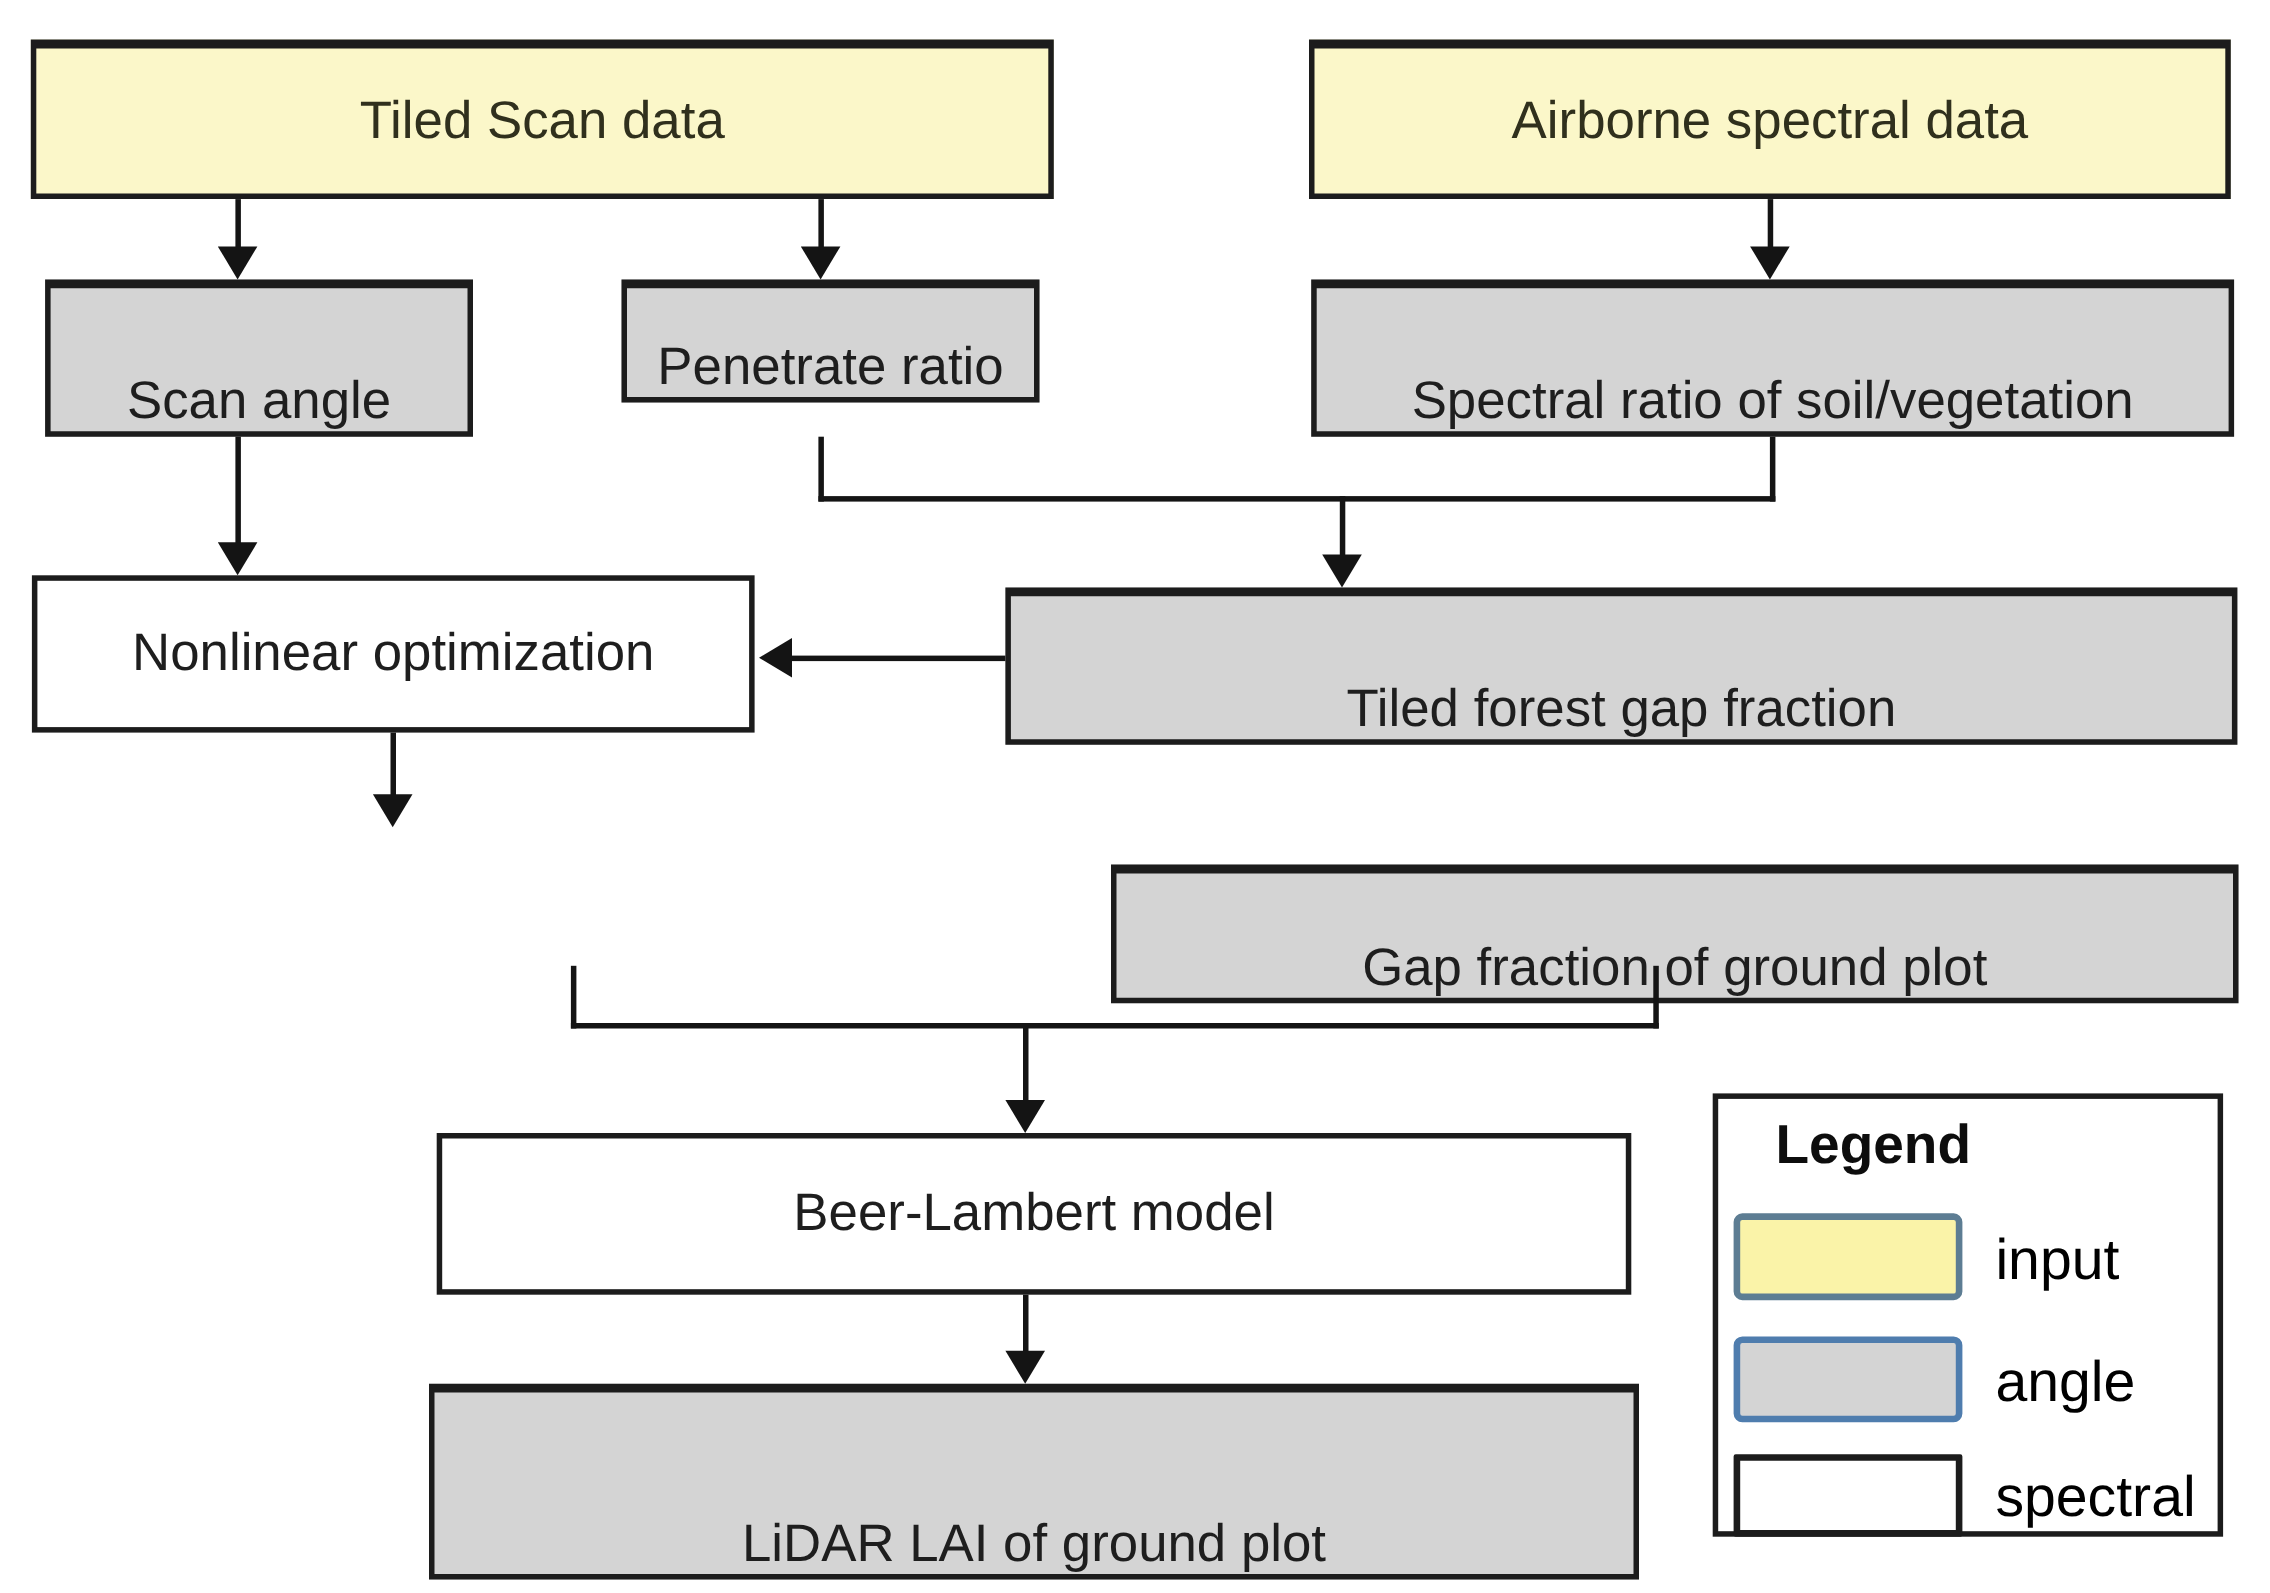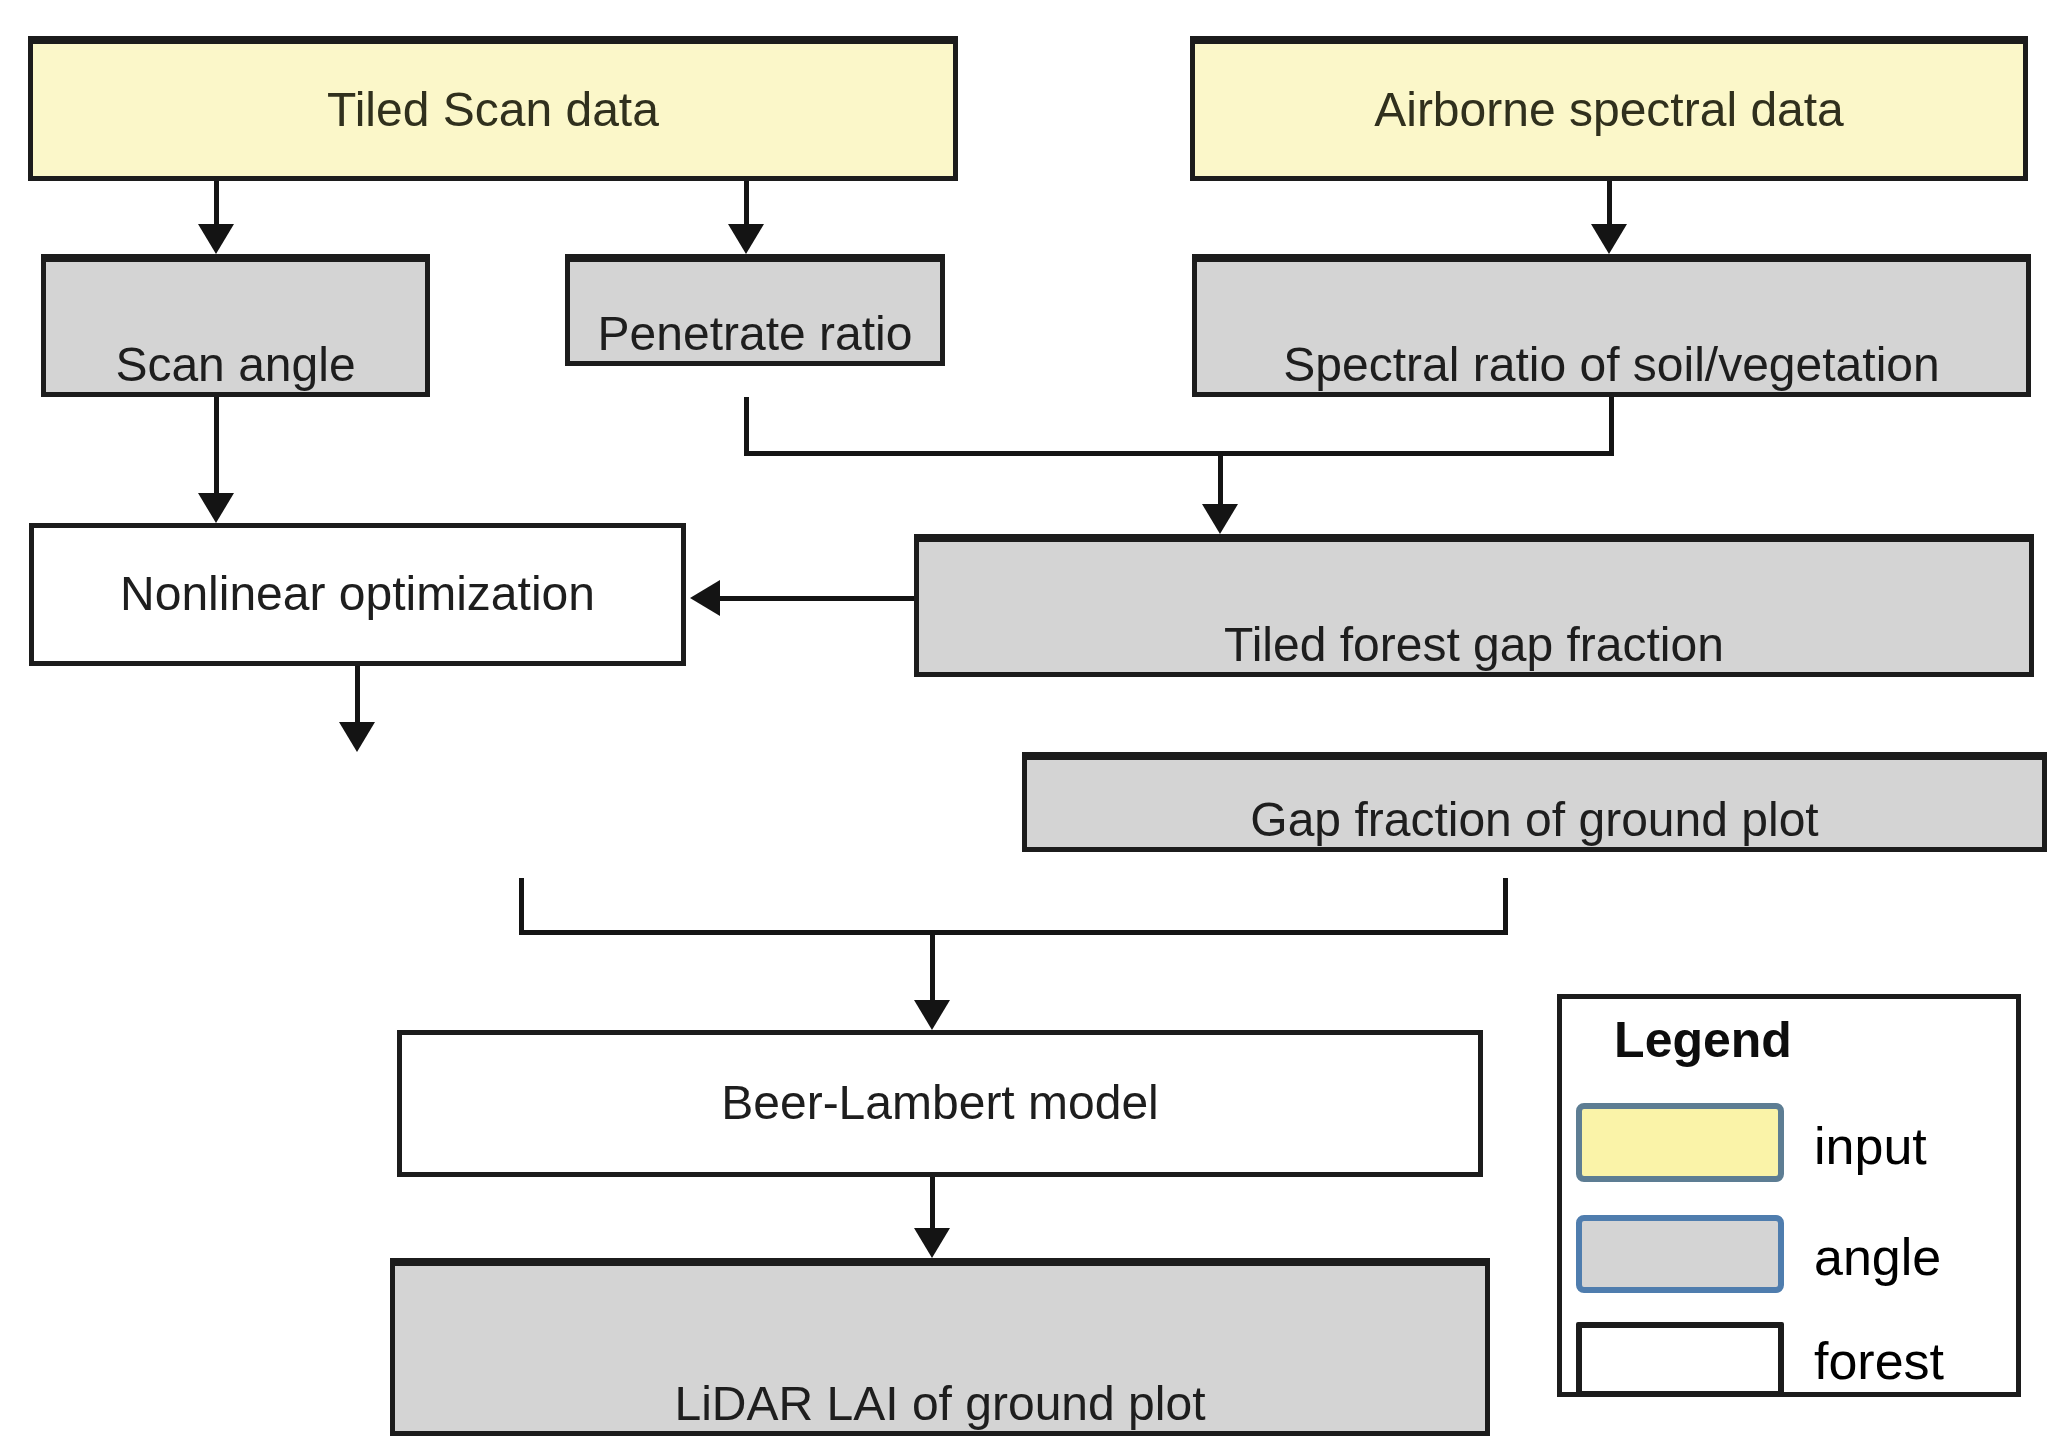--- a/index.html
+++ b/index.html
@@ -135,21 +135,21 @@
 
   <div class="node process" style="left:29px; top:523px; width:657px; height:143px;">
     <span>Nonlinear optimization</span>
   </div>
 
   <div class="node output" style="left:914px; top:534px; width:1120px; height:143px;">
     <span>Tiled forest gap fraction</span>
   </div>
 
 
-  <div class="node output" style="left:1010px; top:752px; width:1025px; height:100px;margin-left:12px;">
+  <div class="node output" style="left:1010px; top:786px; width:1025px; height:126px;">
     <span>Gap fraction of ground plot</span>
   </div>
 
   <div class="node process" style="left:397px; top:1030px; width:1086px; height:147px;">
     <span>Beer-Lambert model</span>
   </div>
 
   <div class="node output" style="left:390px; top:1258px; width:1100px; height:178px;">
     <span>LiDAR LAI of ground plot</span>
   </div>
@@ -190,16 +190,16 @@
   <div class="legend">
     <div class="legend-title">Legend</div>
 
     <div class="legend-swatch swatch-input"></div>
     <div class="legend-label label-input">input</div>
 
     <div class="legend-swatch swatch-output"></div>
     <div class="legend-label label-output">angle</div>
 
     <div class="legend-swatch swatch-process"></div>
-    <div class="legend-label label-process">forest</div>
+    <div class="legend-label label-process">spectral</div>
   </div>
 
 </div>
 
 </body></html>

